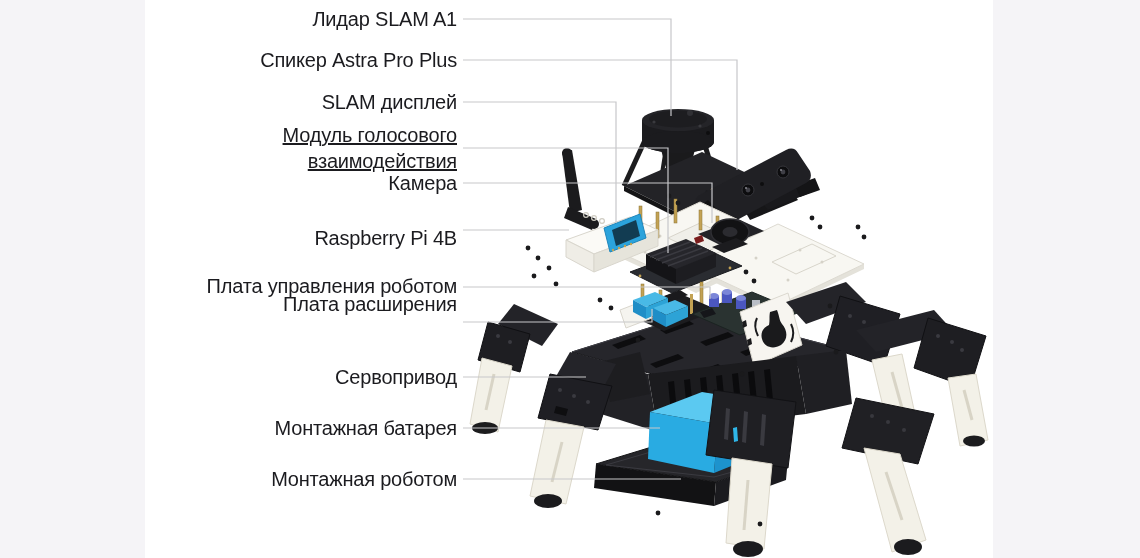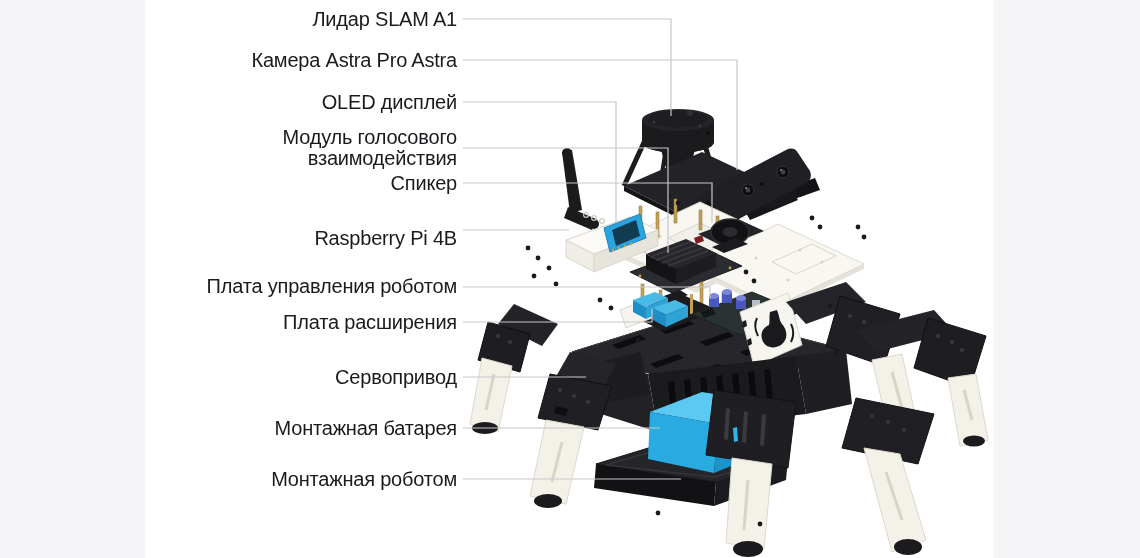--- a/index.html
+++ b/index.html
@@ -9,21 +9,21 @@
     background:#f5f4f7;
   }
   .stage{position:relative;width:1140px;height:558px;background:#f5f4f7;}
   .panel{position:absolute;left:145px;top:0;width:848px;height:558px;background:#ffffff;}
   .art{position:absolute;left:0;top:0;width:1140px;height:558px;}
   .lbl{
     position:absolute;right:683px;transform:translateY(-50%);
     font-size:20px;font-weight:500;color:#1b1b1f;letter-spacing:-0.2px;
     white-space:nowrap;text-align:right;line-height:20px;
   }
-  .lbl.two-line{white-space:normal;width:178px;line-height:21px;}
+  .lbl.two-line{white-space:normal;width:178px;line-height:26px;text-decoration:underline;}
 </style>
 </head>
 <body>
 
 <div class="stage">
   <div class="panel"></div>
 
   <svg class="art" viewBox="0 0 1140 558">
 
     <g>
@@ -348,24 +348,24 @@
       <polyline points="463,287 710,287 710,299"></polyline>
       <polyline points="463,322 652,322 652,309"></polyline>
       <polyline points="463,377 586,377"></polyline>
       <polyline points="463,428 660,428"></polyline>
       <polyline points="463,479 681,479"></polyline>
     </g>
   </svg>
 
   <div>
     <div class="lbl" style="top:19px">Лидар SLAM A1</div>
-    <div class="lbl" style="top:60px">Камера Astra Pro Astra</div>
-    <div class="lbl" style="top:102px">OLED дисплей</div>
+    <div class="lbl" style="top:60px">Спикер Astra Pro Plus</div>
+    <div class="lbl" style="top:102px">SLAM дисплей</div>
     <div class="lbl two-line" style="top:148px">Модуль голосового взаимодействия</div>
-    <div class="lbl" style="top:183px">Спикер</div>
+    <div class="lbl" style="top:183px">Камера</div>
     <div class="lbl" style="top:238px">Raspberry Pi 4B</div>
     <div class="lbl" style="top:286px">Плата управления роботом</div>
-    <div class="lbl" style="top:322px">Плата расширения</div>
+    <div class="lbl" style="top:304px">Плата расширения</div>
     <div class="lbl" style="top:377px">Сервопривод</div>
     <div class="lbl" style="top:428px">Монтажная батарея</div>
     <div class="lbl" style="top:479px">Монтажная роботом</div>
   </div>
 </div>
 
 </body></html>

